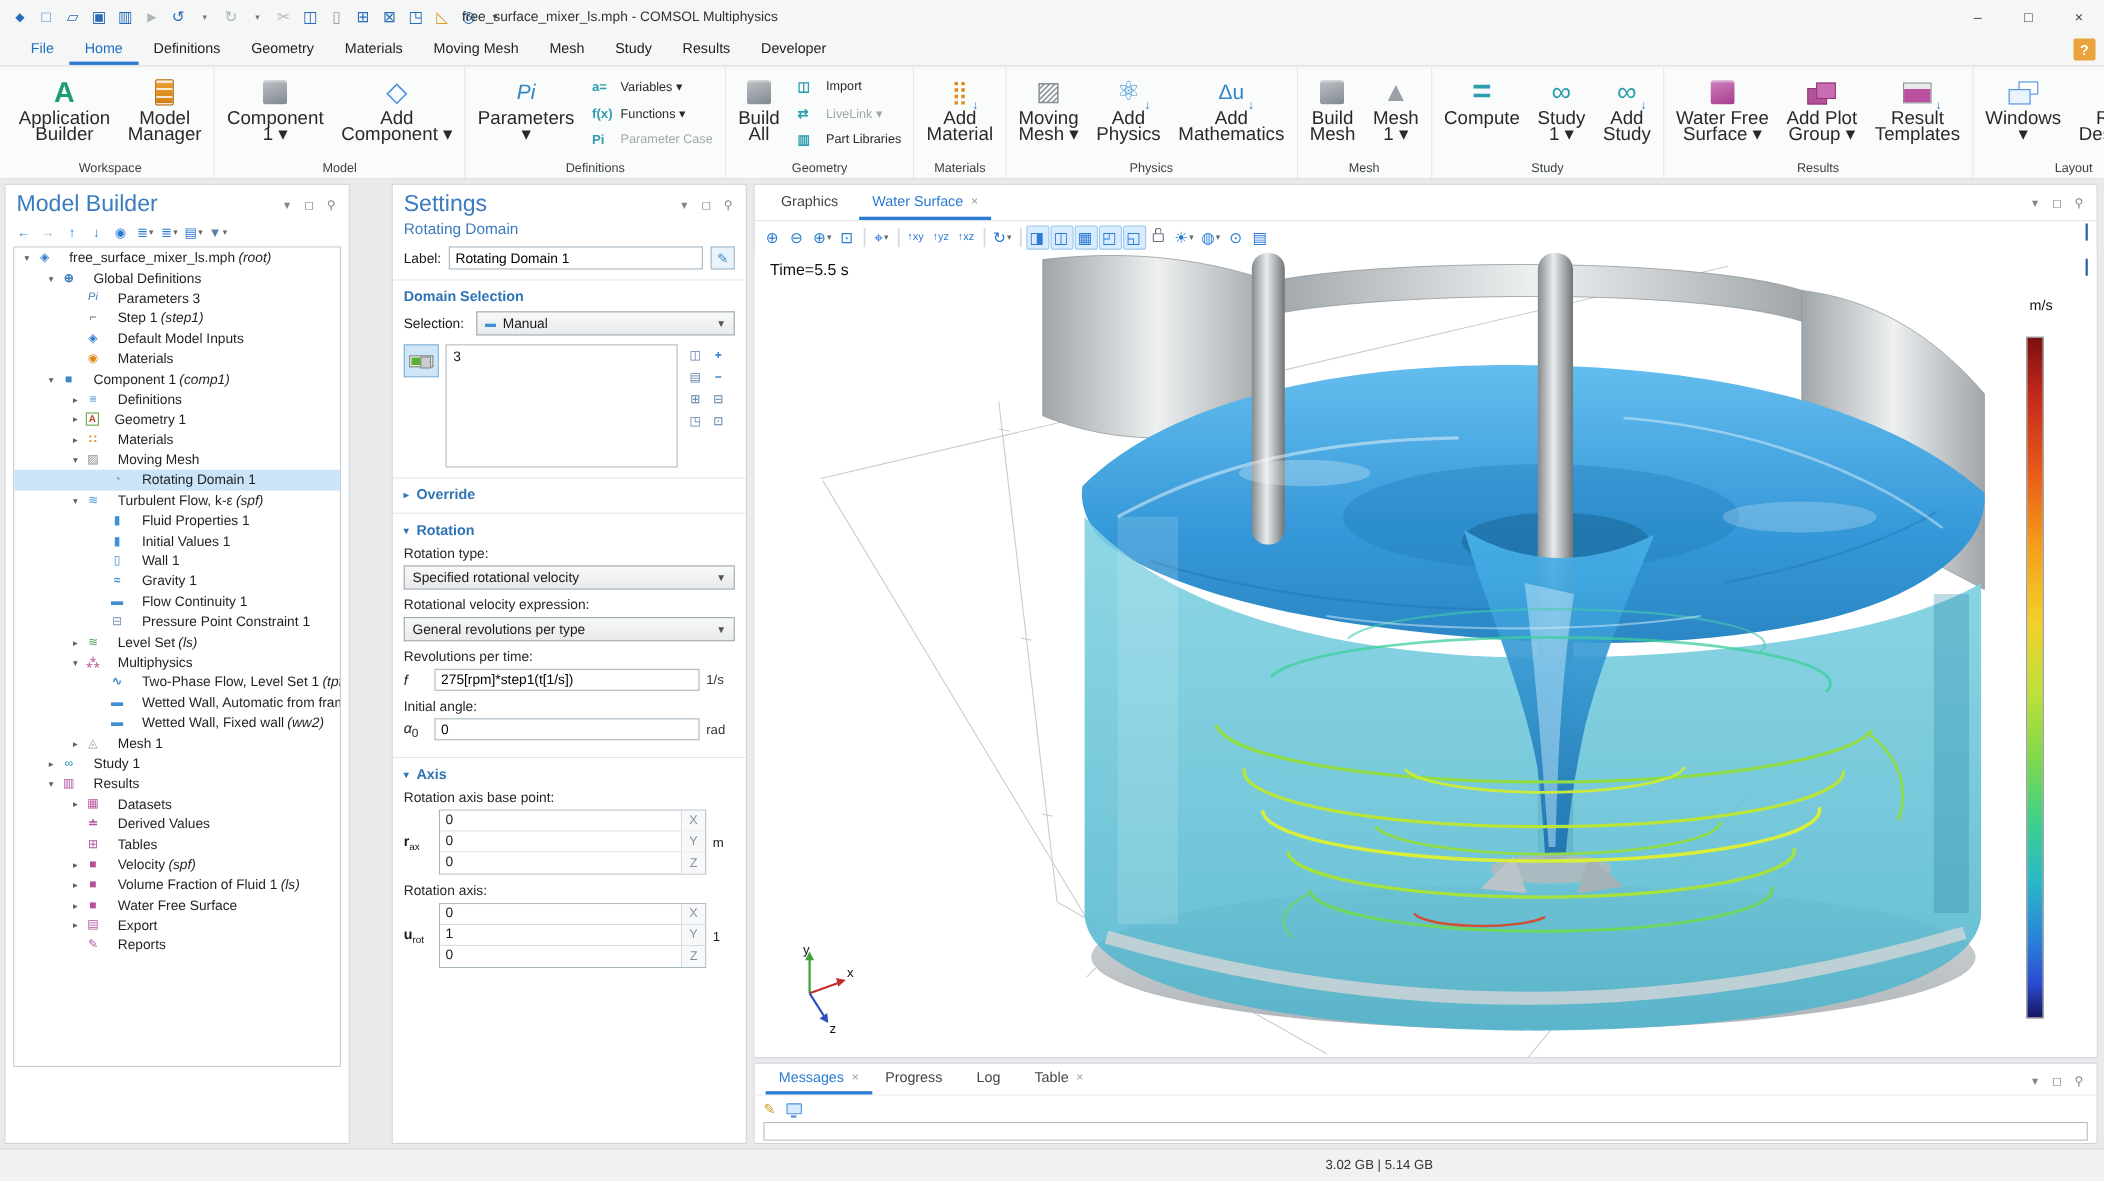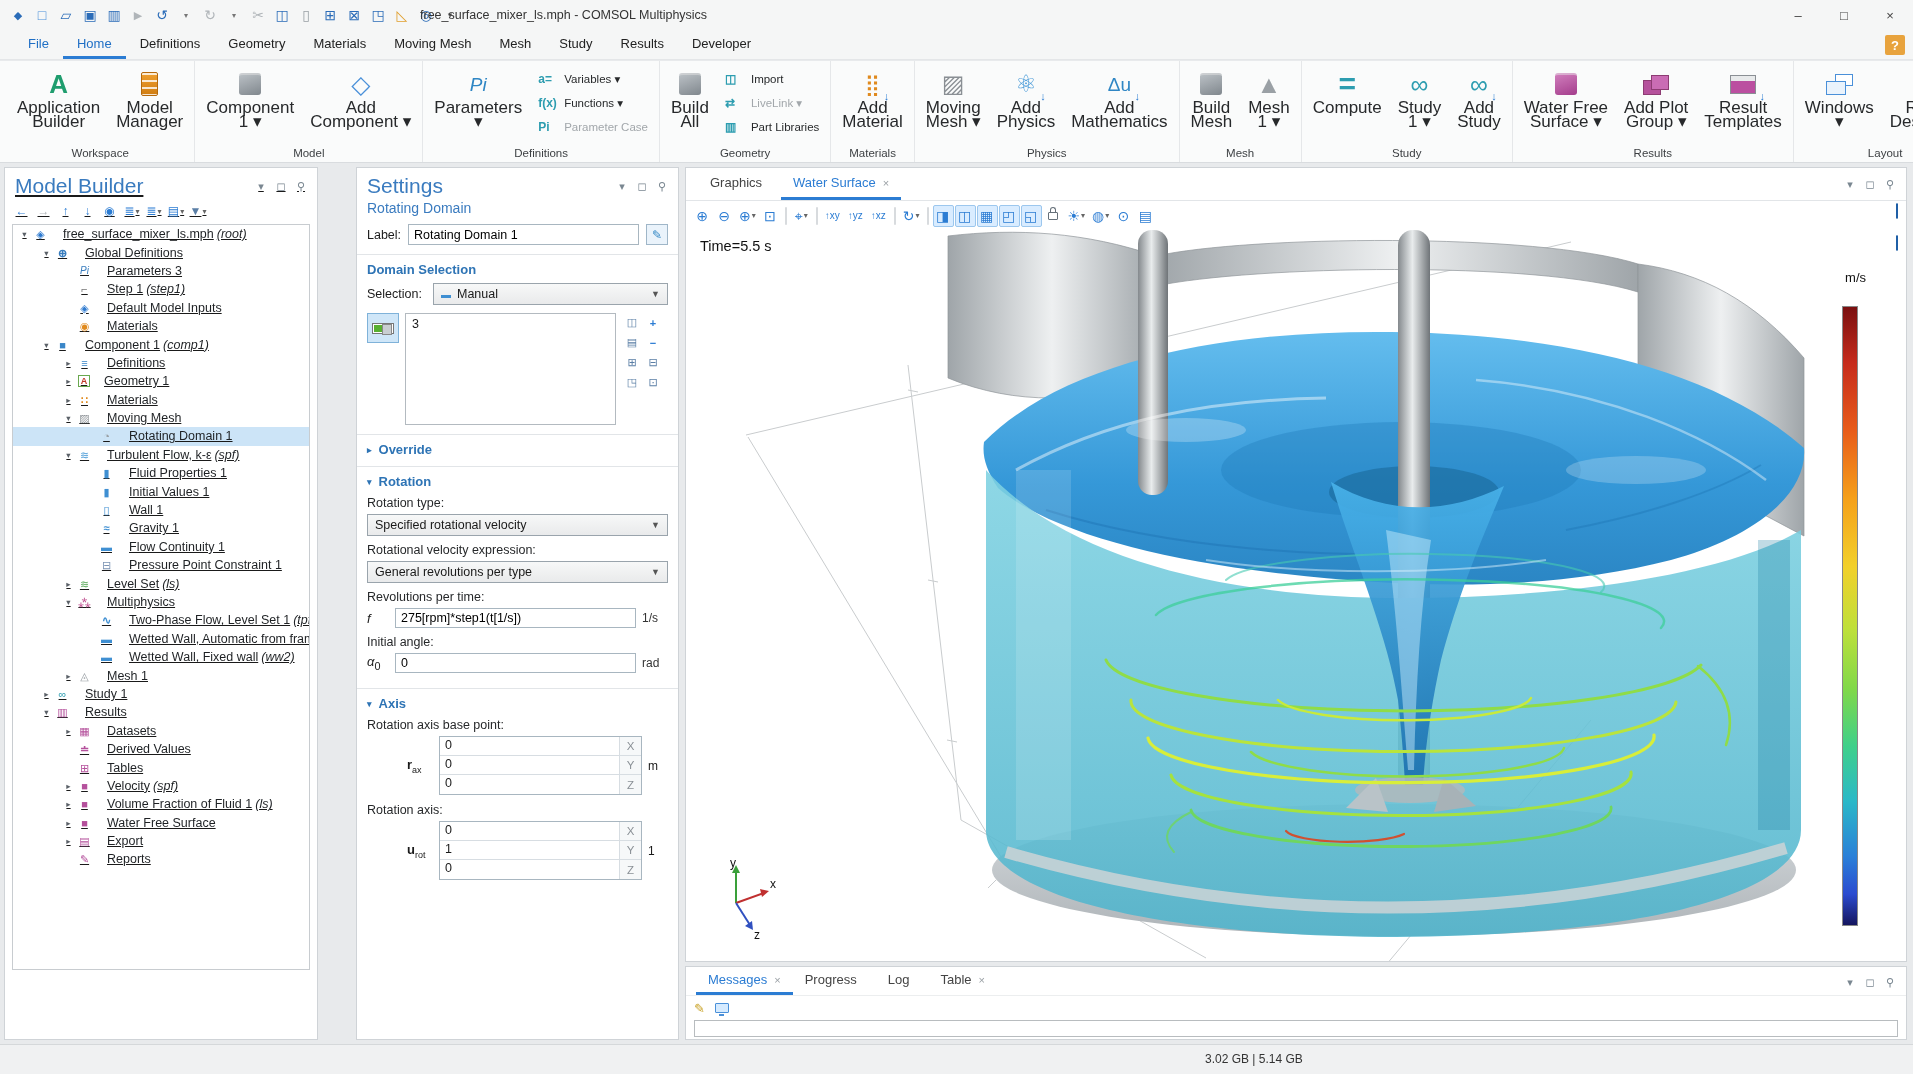--- a/index.html
+++ b/index.html
@@ -48,21 +48,21 @@
 .istack { width:26px; height:19px; position:relative; }
 .istack::before { content:''; position:absolute; left:0; top:5px; width:16px; height:13px; background:#b5519c; border:1px solid #8d3c73; }
 .istack::after { content:''; position:absolute; left:8px; top:0; width:16px; height:13px; background:#ca6cb4; border:1px solid #8d3c73; }
 .iwins { width:26px; height:21px; position:relative; }
 .iwins::before { content:''; position:absolute; left:9px; top:0; width:16px; height:10px; border:1.5px solid #4a90d9; background:#fff; }
 .iwins::after { content:''; position:absolute; left:0; top:7px; width:18px; height:12px; border:1.5px solid #4a90d9; background:#eaf3fc; }
 .ireset { width:22px; height:20px; border:1.5px solid #4a90d9; border-radius:2px; color:#4a90d9; font-size:13px !important; line-height:17px; text-align:center; font-weight:bold; }
 
 
 .panel { position:absolute; background:#fff; border:1px solid #cfd3d7; }
-#mbpanel { left:4px; top:167px; width:314px; height:873px;text-decoration:underline; }
+#mbpanel { left:4px; top:167px; width:314px; height:873px; }
 #stpanel { left:356px; top:167px; width:323px; height:873px; }
 #gpanel  { left:685px; top:167px; width:1222px; height:795px; }
 #msgpanel{ left:685px; top:966px; width:1222px; height:74px; }
 
 .phead { display:flex; align-items:center; padding:6px 8px 2px 10px; }
 .ptitle { font-size:21px; color:#3a7bbf; font-weight:400; }
 .corner { margin-left:auto; display:flex; gap:4px; }
 .cicon { width:16px; height:16px; display:flex; align-items:center; justify-content:center; color:#7a8791; font-size:11px; cursor:pointer; }
 
 
@@ -101,21 +101,21 @@
 .switch::before { content:''; position:absolute; left:1px; top:1px; width:11px; height:7px; background:#58b030; }
 .switch::after { content:''; position:absolute; right:1px; top:0px; width:8px; height:9px; background:#c9ced2; border:1px solid #888; }
 .sellist { flex:1; height:112px; border:1px solid #b3bac0; background:#fff; padding:3px 6px; font-size:12.5px; }
 .selstrip { width:46px; display:grid; grid-template-columns:20px 20px; grid-auto-rows:19px; gap:1px; align-content:start; }
 .stico { display:flex; align-items:center; justify-content:center; font-size:11px; color:#5b7fa6; cursor:pointer; }
 .inprow { display:flex; align-items:center; gap:6px; margin:3px 0 6px 0; }
 .fsym { width:22px; font-size:13px; color:#222; flex:none; }
 .inprow input { flex:1; height:20px; border:1px solid #a8b6c0; padding:0 5px; font-size:12.5px; font-family:"Liberation Sans",sans-serif; }
 .unit { width:26px; font-size:12px; color:#333; flex:none; }
 .vecrow { display:flex; align-items:center; gap:6px; margin:4px 0 8px 0; }
-.vsym { width:26px; font-size:13px; flex:none;margin-left:40px; }
+.vsym { width:26px; font-size:13px; flex:none; }
 .vsym sub { font-size:9px; }
 .vtable { flex:1; border:1px solid #a8b6c0; }
 .vrow { display:flex; height:19px; border-bottom:1px solid #d7dde2; background:#fff; }
 .vrow:last-child { border-bottom:none; }
 .vval { flex:1; padding:1px 5px; font-size:12.5px; }
 .vax { width:22px; border-left:1px solid #d7dde2; background:#f6f8f9; color:#8a9096; font-size:11.5px; display:flex; align-items:center; justify-content:center; }
 .vunit { width:20px; font-size:12px; }
 
 
 #gtabs { height:33px; display:flex; align-items:stretch; border-bottom:1px solid #e2e5e8; padding-left:12px; position:relative; }

